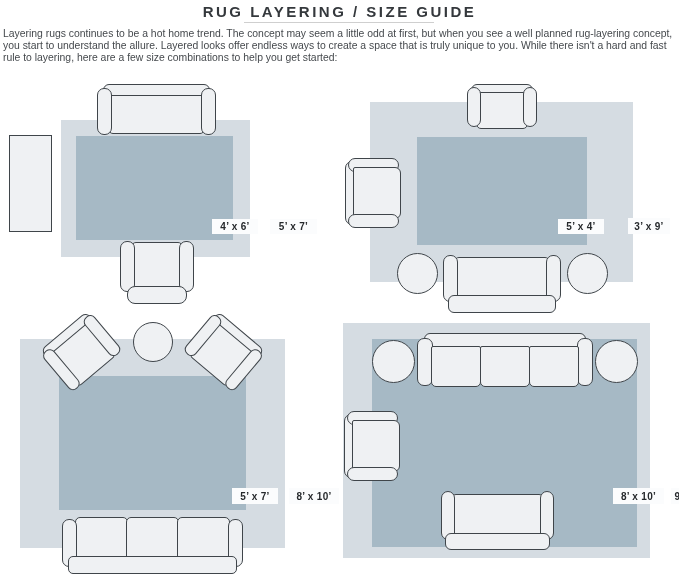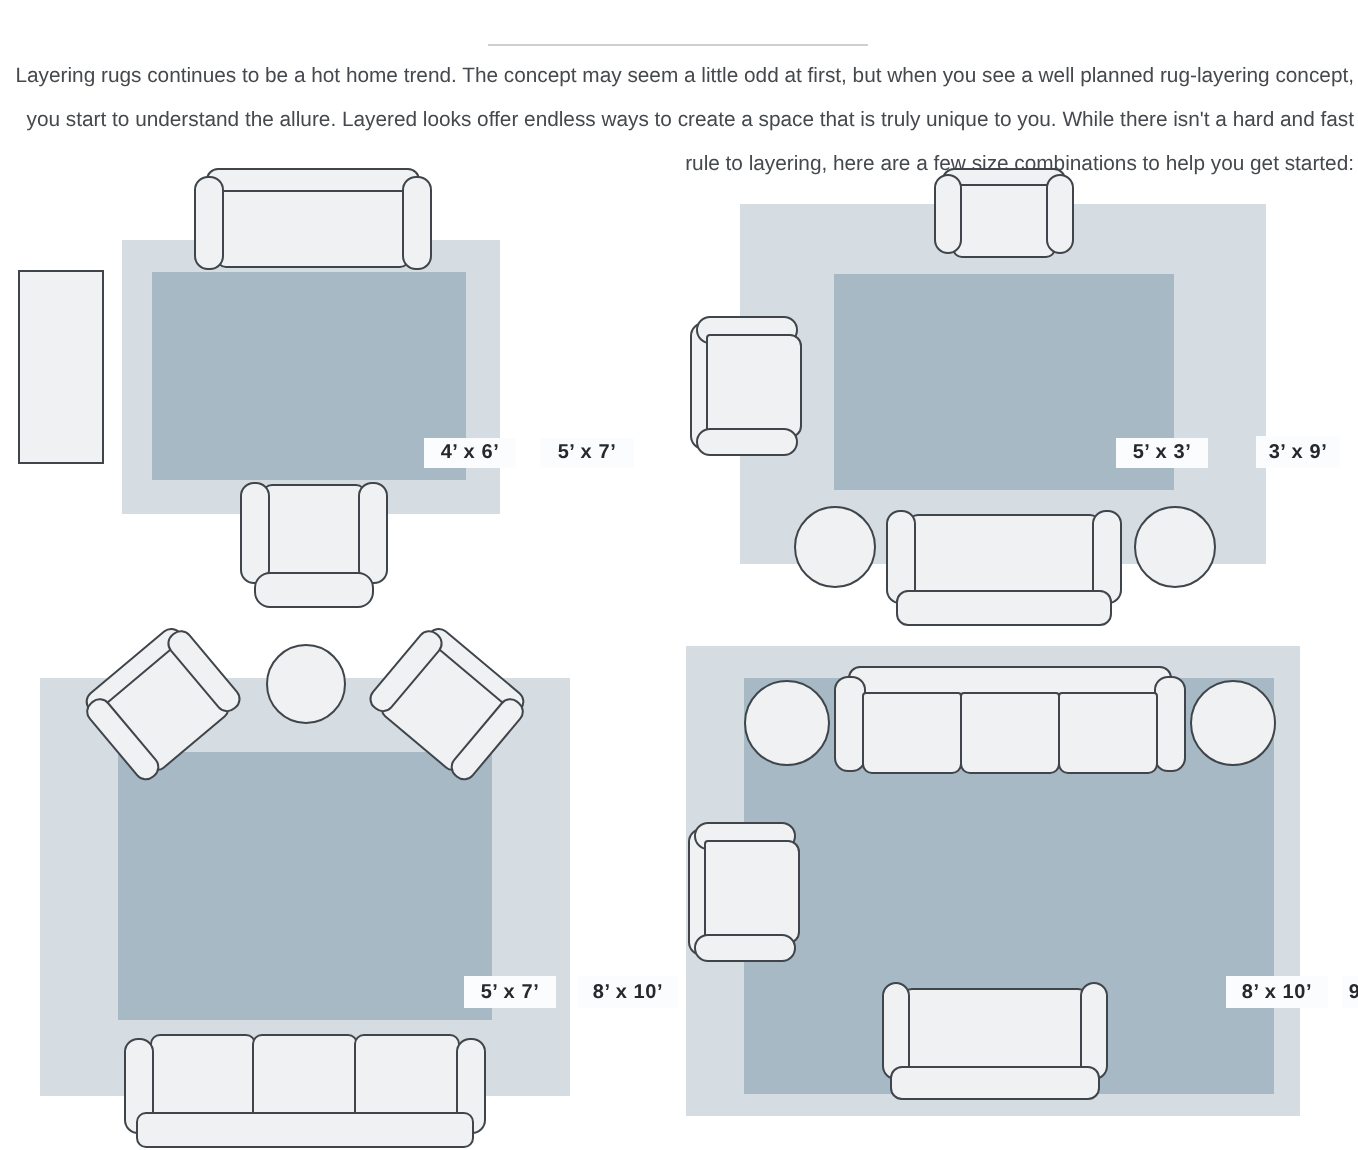--- a/index.html
+++ b/index.html
@@ -9,21 +9,21 @@
   }
   .page-title{
     position:absolute;left:0;top:3px;width:679px;text-align:center;
     font-size:15px;font-weight:600;letter-spacing:2.5px;color:#34383c;
   }
   .title-divider{
     position:absolute;left:244px;top:22px;width:190px;height:1px;background:#cfcfcf;
   }
   .intro{
     position:absolute;left:3px;top:28px;width:674px;
-    font-size:10.4px;line-height:22px;color:#45494d;text-align:right;
+    font-size:10.4px;line-height:12px;color:#45494d;
   }
   .rug-outer{position:absolute;background:var(--outer-rug,#d5dce2);z-index:1;}
   .rug-inner{position:absolute;background:var(--inner-rug,#a6b9c5);z-index:2;}
   .furn{position:absolute;z-index:4;}
   .fp{
     position:absolute;background:var(--furn-fill,#eff1f3);
     border:1.5px solid var(--furn-line,#3f454a);box-sizing:border-box;
   }
   .arm{border-radius:7px;}
   .backrail{border-radius:6px;}
@@ -47,20 +47,21 @@
     margin-left:34px;
   }
   .rot-l{transform:rotate(-40deg);}
   .rot-r{transform:rotate(40deg);}
 </style>
 </head>
 <body>
 
 <div class="canvas">
 
+  <div class="page-title">RUG LAYERING / SIZE GUIDE</div>
   <div class="title-divider"></div>
   <div class="intro">Layering rugs continues to be a hot home trend. The concept may seem a little odd at first, but when you see a well planned rug-layering concept, you start to understand the allure. Layered looks offer endless ways to create a space that is truly unique to you. While there isn't a hard and fast rule to layering, here are a few size combinations to help you get started:</div>
 
   <div>
     <div class="rug-outer" style="left:61px;top:120px;width:189px;height:137px;"></div>
     <div class="rug-inner" style="left:76px;top:136px;width:157px;height:104px;"></div>
 
     <div class="console" style="left:9px;top:135px;width:43px;height:97px;"></div>
 
     <div class="furn" style="left:97px;top:84px;width:119px;height:51px;">
@@ -102,21 +103,21 @@
     <div class="ottoman" style="left:397px;top:253px;width:41px;height:41px;"></div>
     <div class="ottoman" style="left:567px;top:253px;width:41px;height:41px;"></div>
 
     <div class="furn" style="left:443px;top:255px;width:118px;height:58px;">
       <div class="fp cush-u" style="left:11px;top:2px;width:96px;height:40px;"></div>
       <div class="fp arm" style="left:0;top:0;width:15px;height:47px;"></div>
       <div class="fp arm" style="left:103px;top:0;width:15px;height:47px;"></div>
       <div class="fp backrail" style="left:5px;top:40px;width:108px;height:18px;"></div>
     </div>
 
-    <div class="size-label" style="left:524px;top:219px;width:46px;height:15px;">5’ x 3’</div>
+    <div class="size-label" style="left:524px;top:219px;width:46px;height:15px;">5’ x 4’</div>
     <div class="size-label" style="left:594px;top:218px;width:42px;height:16px;">3’ x 9’</div>
   </div>
 
   <div>
     <div class="rug-outer" style="left:20px;top:339px;width:265px;height:209px;"></div>
     <div class="rug-inner" style="left:59px;top:376px;width:187px;height:134px;"></div>
 
     <div class="furn rot-l" style="left:49px;top:324px;width:66px;height:58px;">
       <div class="fp backrail" style="left:3px;top:0;width:60px;height:15px;"></div>
       <div class="fp cush-d" style="left:8px;top:9px;width:50px;height:44px;"></div>

